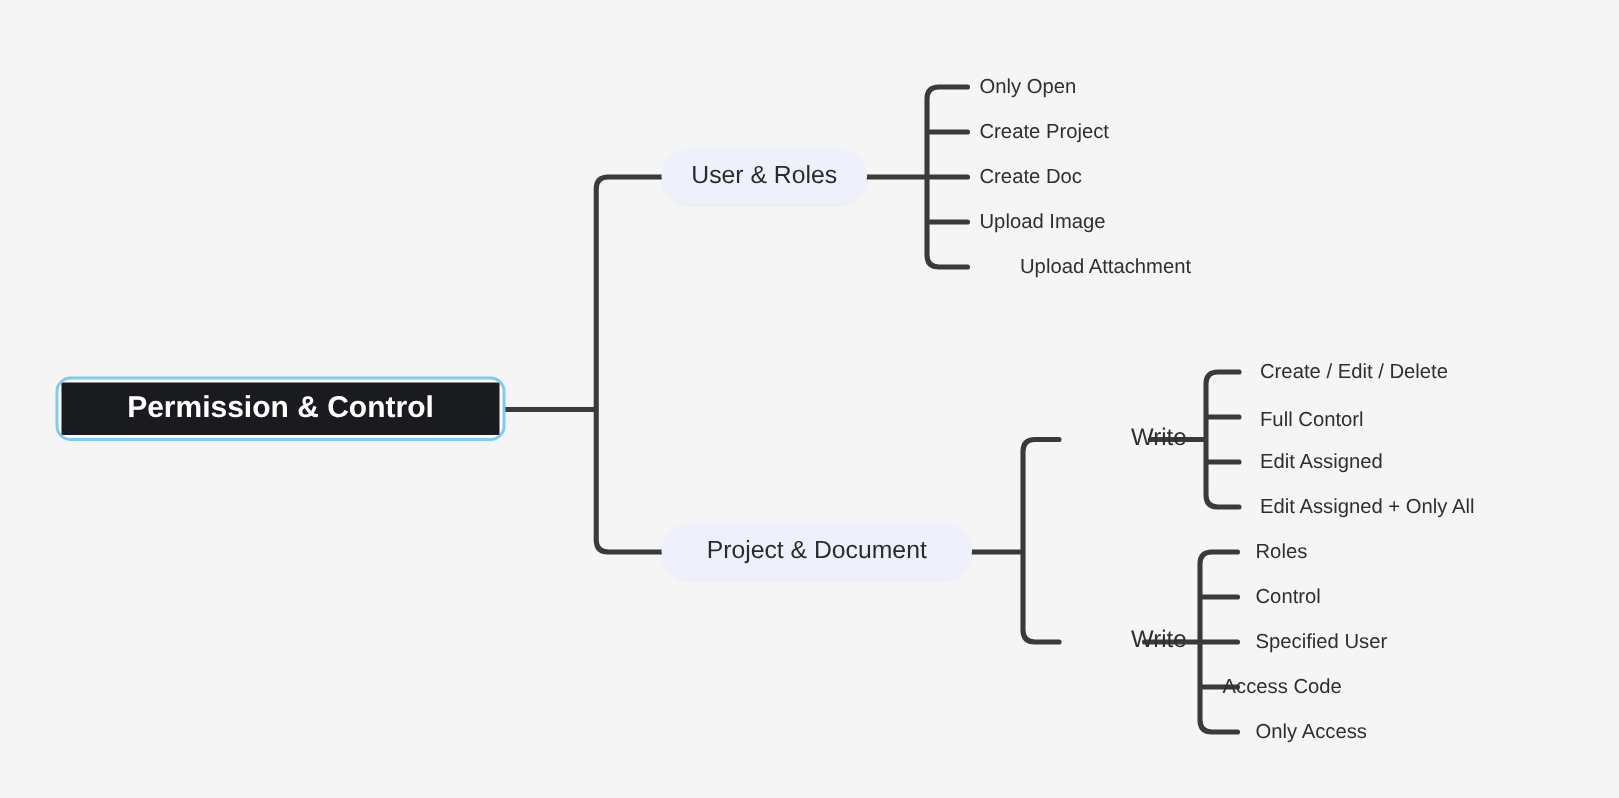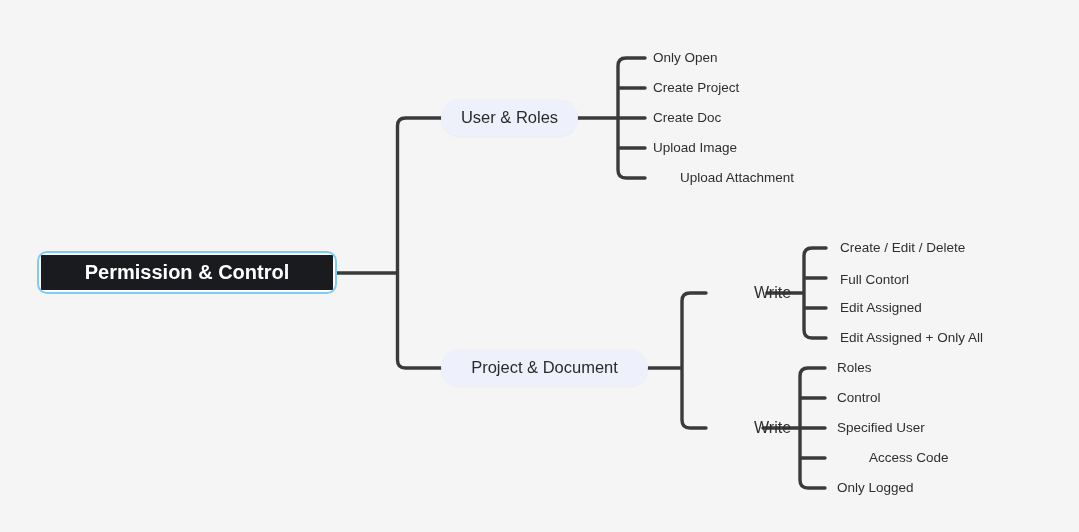--- a/index.html
+++ b/index.html
@@ -133,16 +133,16 @@
   <div class="subtopic" style="left:718px; top:428px">Write</div>
 
   <div class="leaf" style="left:840px; top:248px">Create / Edit / Delete</div>
   <div class="leaf" style="left:840px; top:280px">Full Contorl</div>
   <div class="leaf" style="left:840px; top:308px">Edit Assigned</div>
   <div class="leaf" style="left:840px; top:338px">Edit Assigned + Only All</div>
 
   <div class="leaf" style="left:837px; top:368px">Roles</div>
   <div class="leaf" style="left:837px; top:398px">Control</div>
   <div class="leaf" style="left:837px; top:428px">Specified User</div>
-  <div class="leaf" style="left:869px; top:458px">Access Code</div>
-  <div class="leaf" style="left:837px; top:488px">Only Logged</div>
+  <div class="leaf" style="left:815px; top:458px">Access Code</div>
+  <div class="leaf" style="left:837px; top:488px">Only Access</div>
 
 </div>
 
 </body></html>

